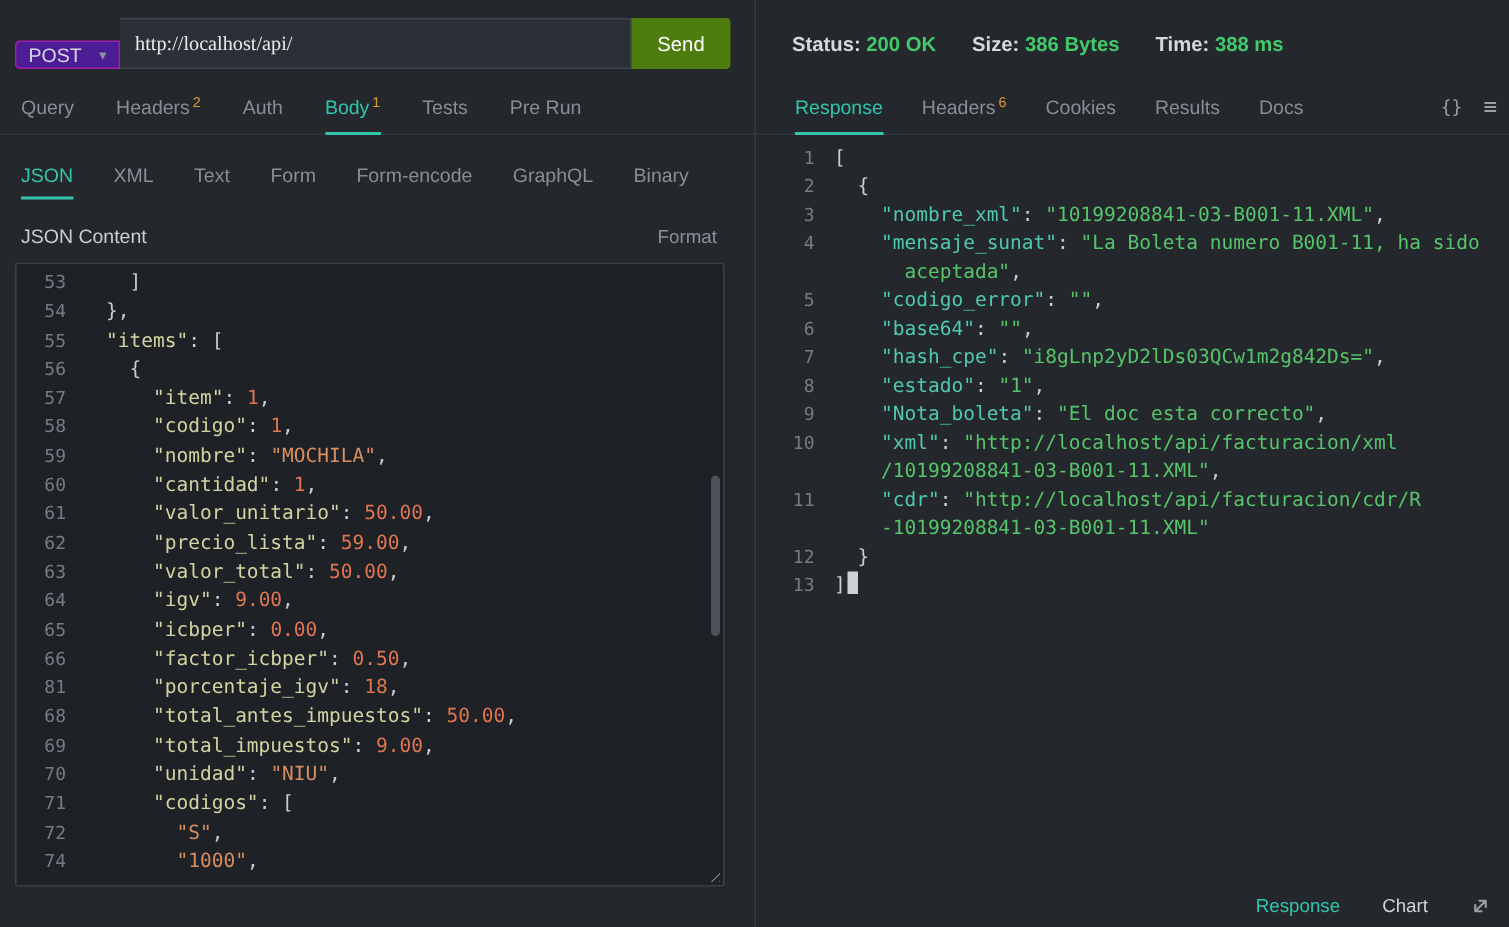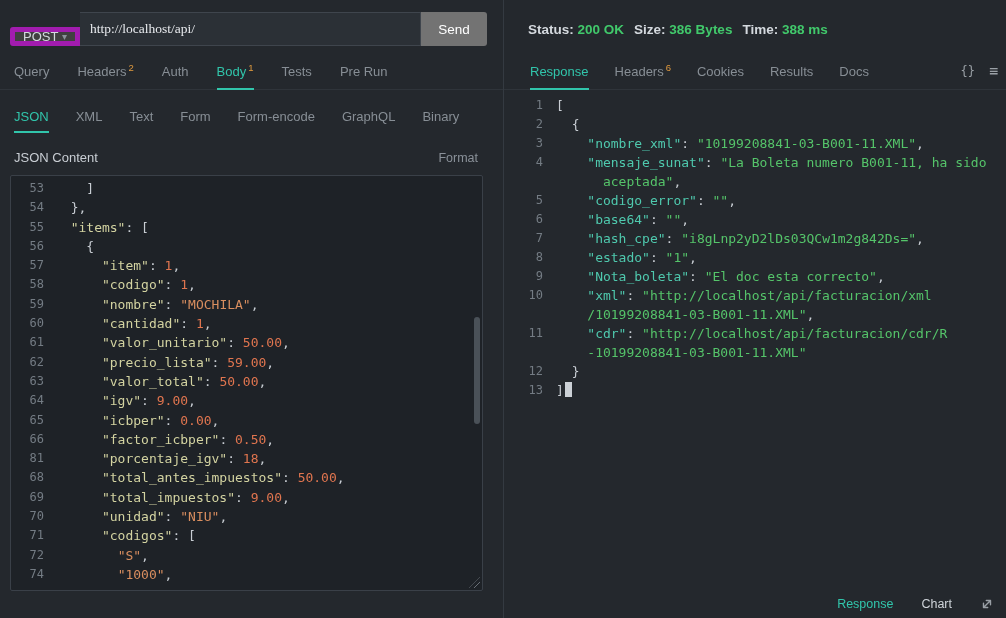--- a/index.html
+++ b/index.html
@@ -9,30 +9,30 @@
     background:#24282d; color:#ced3d9;
     font-family:"Liberation Sans", sans-serif; font-size:13px;
   }
   
   .left-panel{ position:absolute; left:0; top:0; width:503px; height:618px; }
   .right-panel{ position:absolute; left:503px; top:0; width:503px; height:618px; border-left:1px solid #343a41; }
 
   
   .request-bar{ position:absolute; top:12px; left:10px; width:477px; height:34px; display:flex; align-items:stretch; }
   .method-select{
-    width:70px; border:5px solid #a21caf; border-radius:3px 0 0 3px; display:flex; align-items:center;
-    justify-content:space-between; padding:0 8px; color:#d4d9de; cursor:pointer; background:#404040;margin-top:15px;
+    width:70px; border:1px solid #a21caf; border-radius:3px 0 0 3px; display:flex; align-items:center;
+    justify-content:space-between; padding:0 8px; color:#d4d9de; cursor:pointer; background:#4c1d95;margin-top:15px;
   }
   .method-select .caret{ color:#8a9199; font-size:10px; }
   .url-input{
     flex:1; background:#2b3036; border:1px solid #3f454d; border-left:none; color:#e8eaee;
     font-family:Liberation Serif, serif; font-size:13.5px; padding:0 10px; outline:none;
   }
   .send-btn{
-    width:66px; background:#737373; border:none; border-radius:0 3px 3px 0; color:#fff;
+    width:66px; background:#4d7c0f; border:none; border-radius:0 3px 3px 0; color:#fff;
     font-family:"Liberation Sans", sans-serif; font-size:13.5px; cursor:pointer;
   }
 
   
   .tabs{ display:flex; align-items:flex-end; font-size:13px; color:#878e95; }
   .main-tabs{ position:absolute; top:58px; left:0; right:0; height:32px; padding-left:14px; border-bottom:1px solid #2f343a; gap:28px; }
   .right-panel .main-tabs{ padding-left:26px; gap:26px; }
   .tab{ position:relative; padding-bottom:10px; cursor:pointer; white-space:nowrap; }
   .tab.active{ color:#31c5ab; }
   .tab.active::after{ content:""; position:absolute; left:0; right:0; bottom:-1px; height:2px; background:#31c5ab; }
@@ -74,21 +74,21 @@
   .cursor{ display:inline-block; width:7px; height:15px; background:#ccd1d6; vertical-align:-2px; margin-left:1px; }
 
   .scroll-thumb{ position:absolute; right:2px; top:34%; width:6px; height:26%; background:#4a5158; border-radius:3px; cursor:pointer; }
   .resize-grip{
     position:absolute; right:2px; bottom:2px; width:11px; height:11px; cursor:nwse-resize;
     background:repeating-linear-gradient(135deg, transparent 0 3px, #6a7077 3px 4px);
     clip-path:polygon(100% 0, 100% 100%, 0 100%);
   }
 
   
-  .status-bar{ position:absolute; top:22px; left:24px; display:flex; gap:10px; font-size:13.5px; font-weight:bold; }
+  .status-bar{ position:absolute; top:22px; left:24px; display:flex; gap:24px; font-size:13.5px; font-weight:bold; }
   .stat-label{ color:#d4d9de; }
   .stat-value{ color:#41c96b; }
 
   
   .resp-footer{ position:absolute; bottom:7px; right:12px; display:flex; gap:28px; align-items:center; font-size:12.5px; }
   .footer-response{ color:#31c5ab; cursor:pointer; }
   .footer-chart{ color:#ced3d9; cursor:pointer; }
   .expand-icon{ cursor:pointer; display:inline-flex; }
 </style>
 </head>

